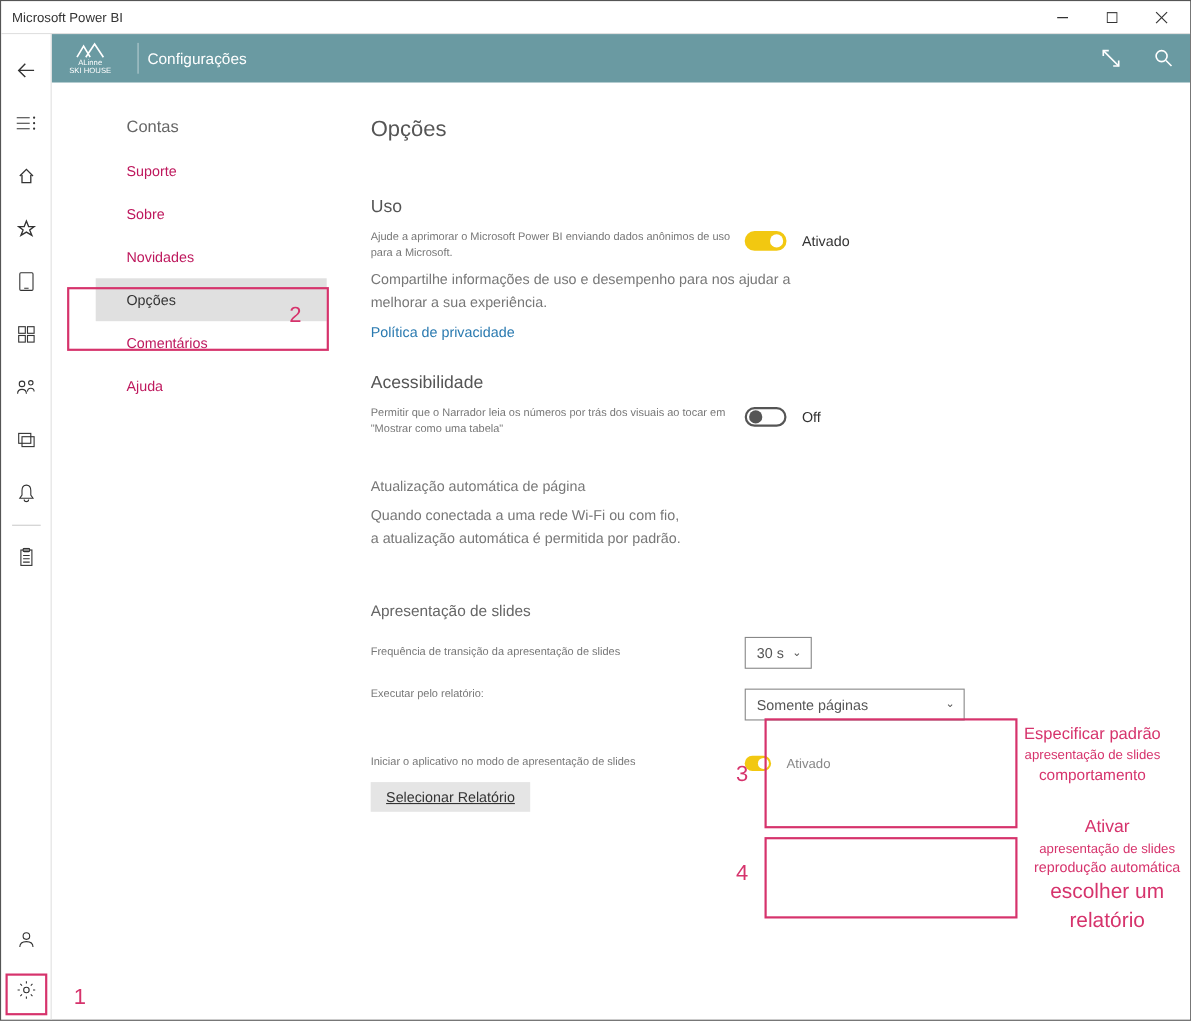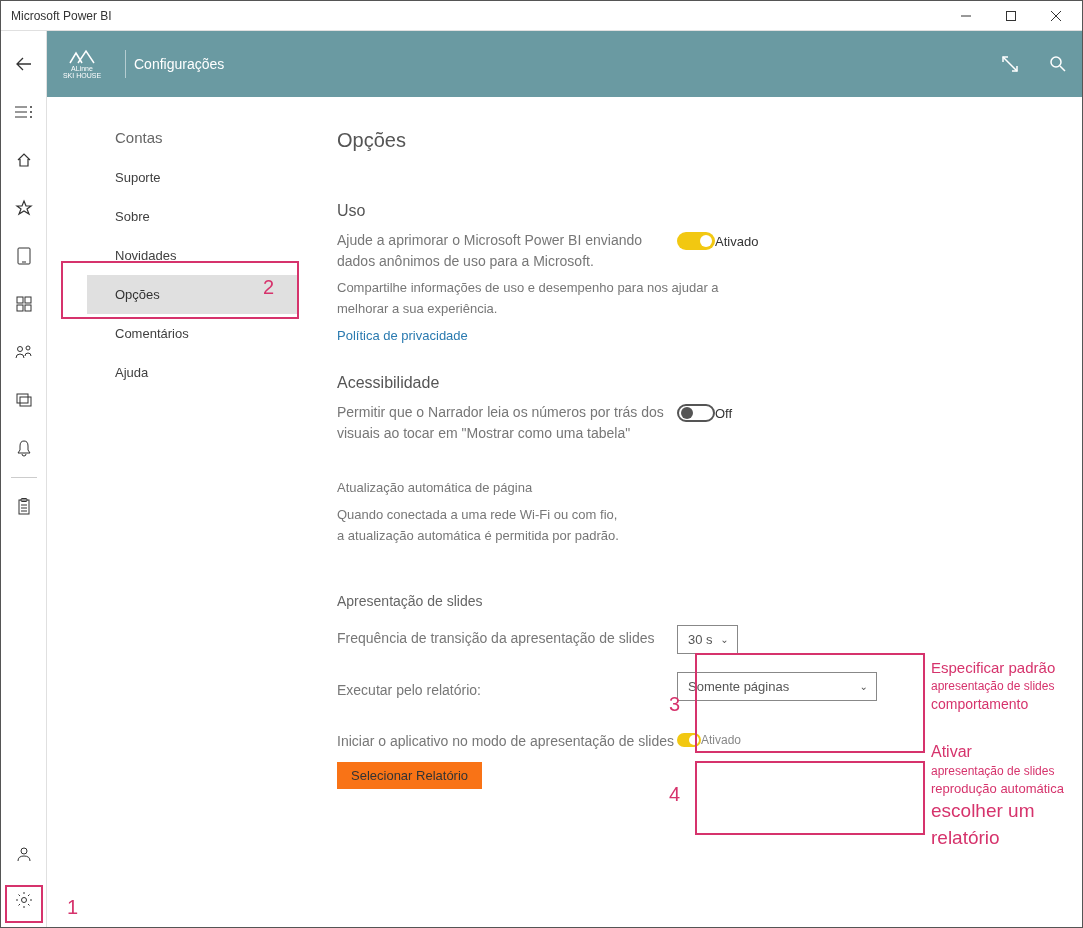--- a/index.html
+++ b/index.html
@@ -63,21 +63,21 @@
   .rail-bottom {
     position: absolute;
     bottom: 4px;
     left: 0;
     width: 46px;
     display: flex;
     flex-direction: column;
     align-items: center;
   }
   .appheader {
-    height: 66px;
+    height: 44px;
     background: #6a9aa2;
     display: flex;
     align-items: center;
     color: #fff;
   }
   .appheader .logo {
     width: 70px;
     display: flex;
     flex-direction: column;
     align-items: center;
@@ -121,21 +121,21 @@
     padding-left: 40px;
   }
   .sidenav h4 {
     font-weight: 400;
     font-size: 15px;
     color: #666;
     margin: 0 0 12px 28px;
   }
   .sidenav .navitem {
     font-size: 13px;
-    color: #404040;
+    color: #be185d;
     padding: 12px 0 12px 28px;
     cursor: pointer;
   }
   .sidenav .navitem.sel {
     background: #e0e0e0;
     color: #333;
   }
   .main {
     flex: 1;
     padding: 0 0 0 40px;
@@ -152,27 +152,28 @@
     color: #555;
     margin: 0 0 10px 0;
   }
   .row {
     display: flex;
     align-items: flex-start;
     margin-bottom: 6px;
   }
   .label-col {
     width: 340px;
-    font-size: 14px;
+    font-size: 10px;
     color: #777;
     line-height: 1.5;
   }
   .ctrl-col {
     display: flex;
     align-items: center;
+    gap: 14px;
     padding-top: 2px;
   }
   .note {
     font-size: 13px;
     color: #777;
     line-height: 1.6;
     width: 400px;
     margin: 6px 0;
   }
   .link { color: #2a7ab0; cursor: pointer; }
@@ -207,41 +208,43 @@
     font-size: 13px;
     color: #555;
     background: #fff;
   }
   .sel-box.wide { min-width: 200px; }
   .sel-box .caret {
     position: absolute; right: 8px; top: 50%; transform: translateY(-50%);
     font-size: 10px; color: #555;
   }
   .btn-yellow {
-    background: #f97316;
+    background: #e5e5e5;
     color: #333;
     font-size: 13px;
     padding: 6px 14px;
     display: inline-block;
+    text-decoration: underline;
   }
   .callout {
     position: absolute;
     border: 2px solid #d6336c;
   }
   .callout-num {
     position: absolute;
     color: #d6336c;
     font-size: 20px;
     font-weight: 400;
   }
   .callout-text {
     position: absolute;
     color: #d6336c;
     font-size: 14px;
     line-height: 1.4;
+    text-align: center;
   }
   svg { display: block; }
 </style>
 </head>
 <body>
 
 <div class="titlebar">
   <span class="title-text">Microsoft Power BI</span>
   <div class="winbtn">
     <svg width="10" height="10">
@@ -431,21 +434,21 @@
 
         <div class="row" style="align-items:center">
           <div class="label-col" style="width:340px">Frequência de transição da apresentação de slides</div>
           <div class="ctrl-col">
             <div class="sel-box">
               <span>30 s</span><span class="caret">⌄</span>
             </div>
           </div>
         </div>
 
-        <div class="row" style="margin-top:16px;align-items:flex-end">
+        <div class="row" style="margin-top:16px;align-items:flex-start">
           <div class="label-col" style="width:340px">Executar pelo relatório:</div>
           <div class="ctrl-col">
             <div class="sel-box wide">
               <span>Somente páginas</span><span class="caret">⌄</span>
             </div>
           </div>
         </div>
 
         <div style="height:24px"></div>
 

